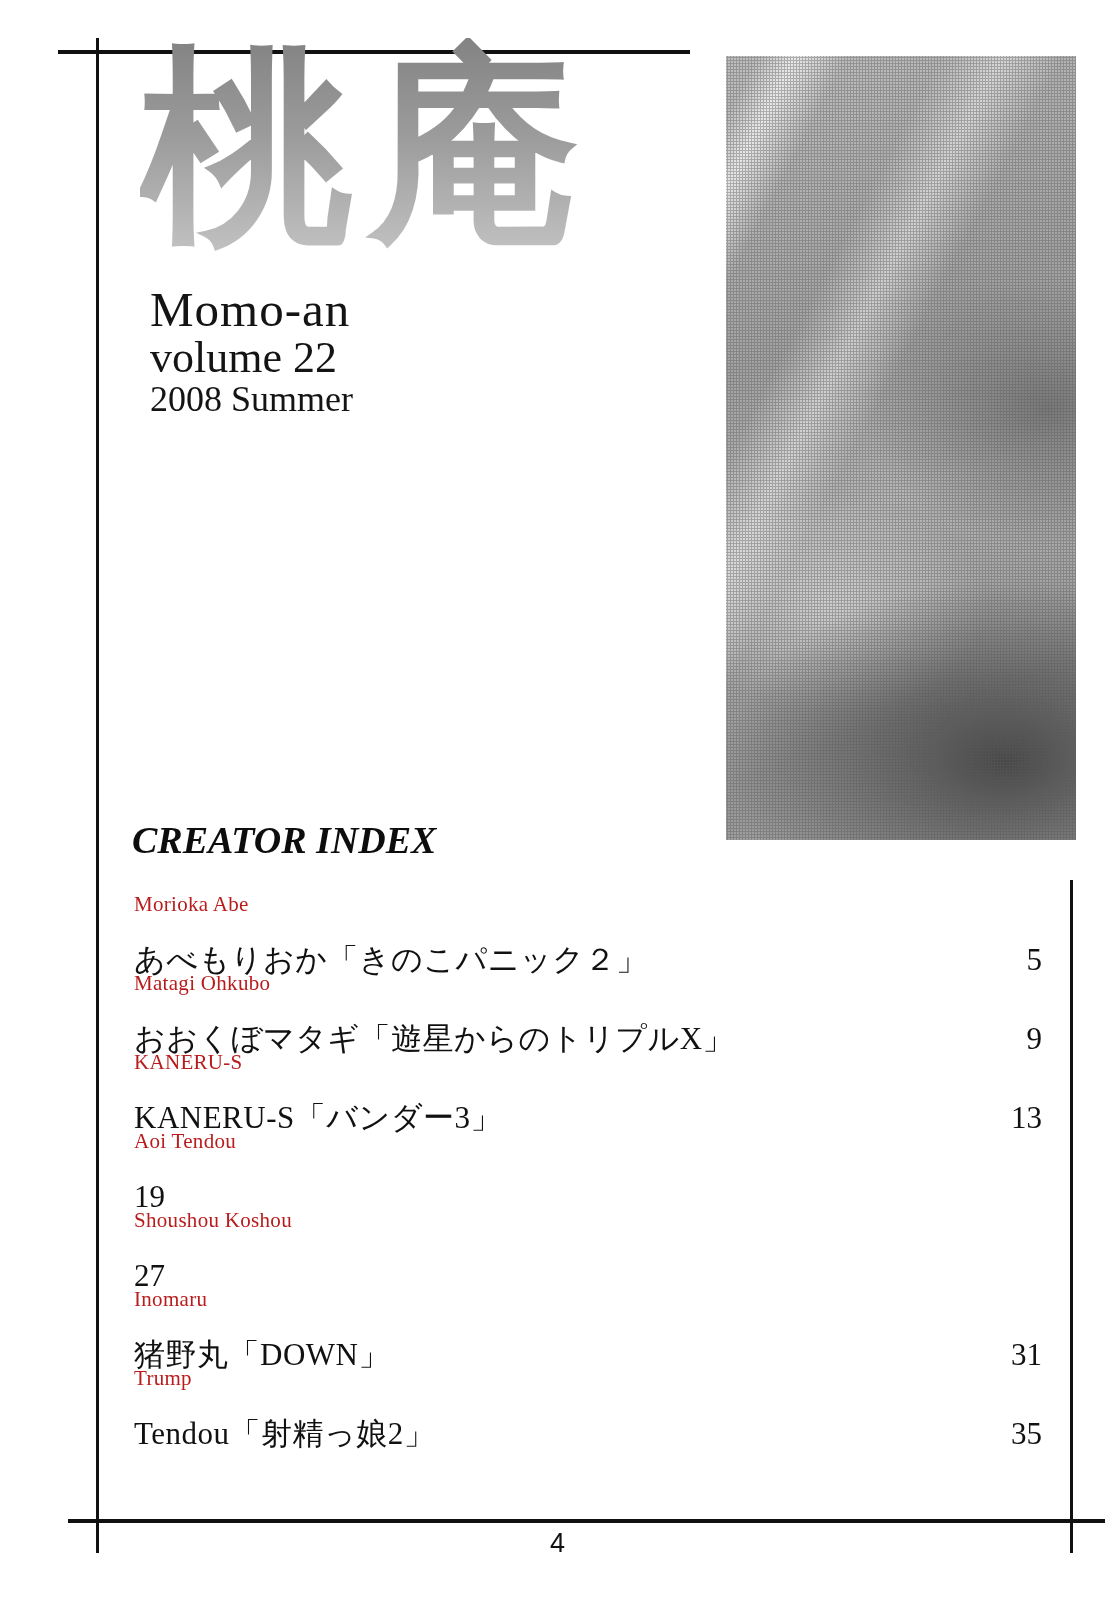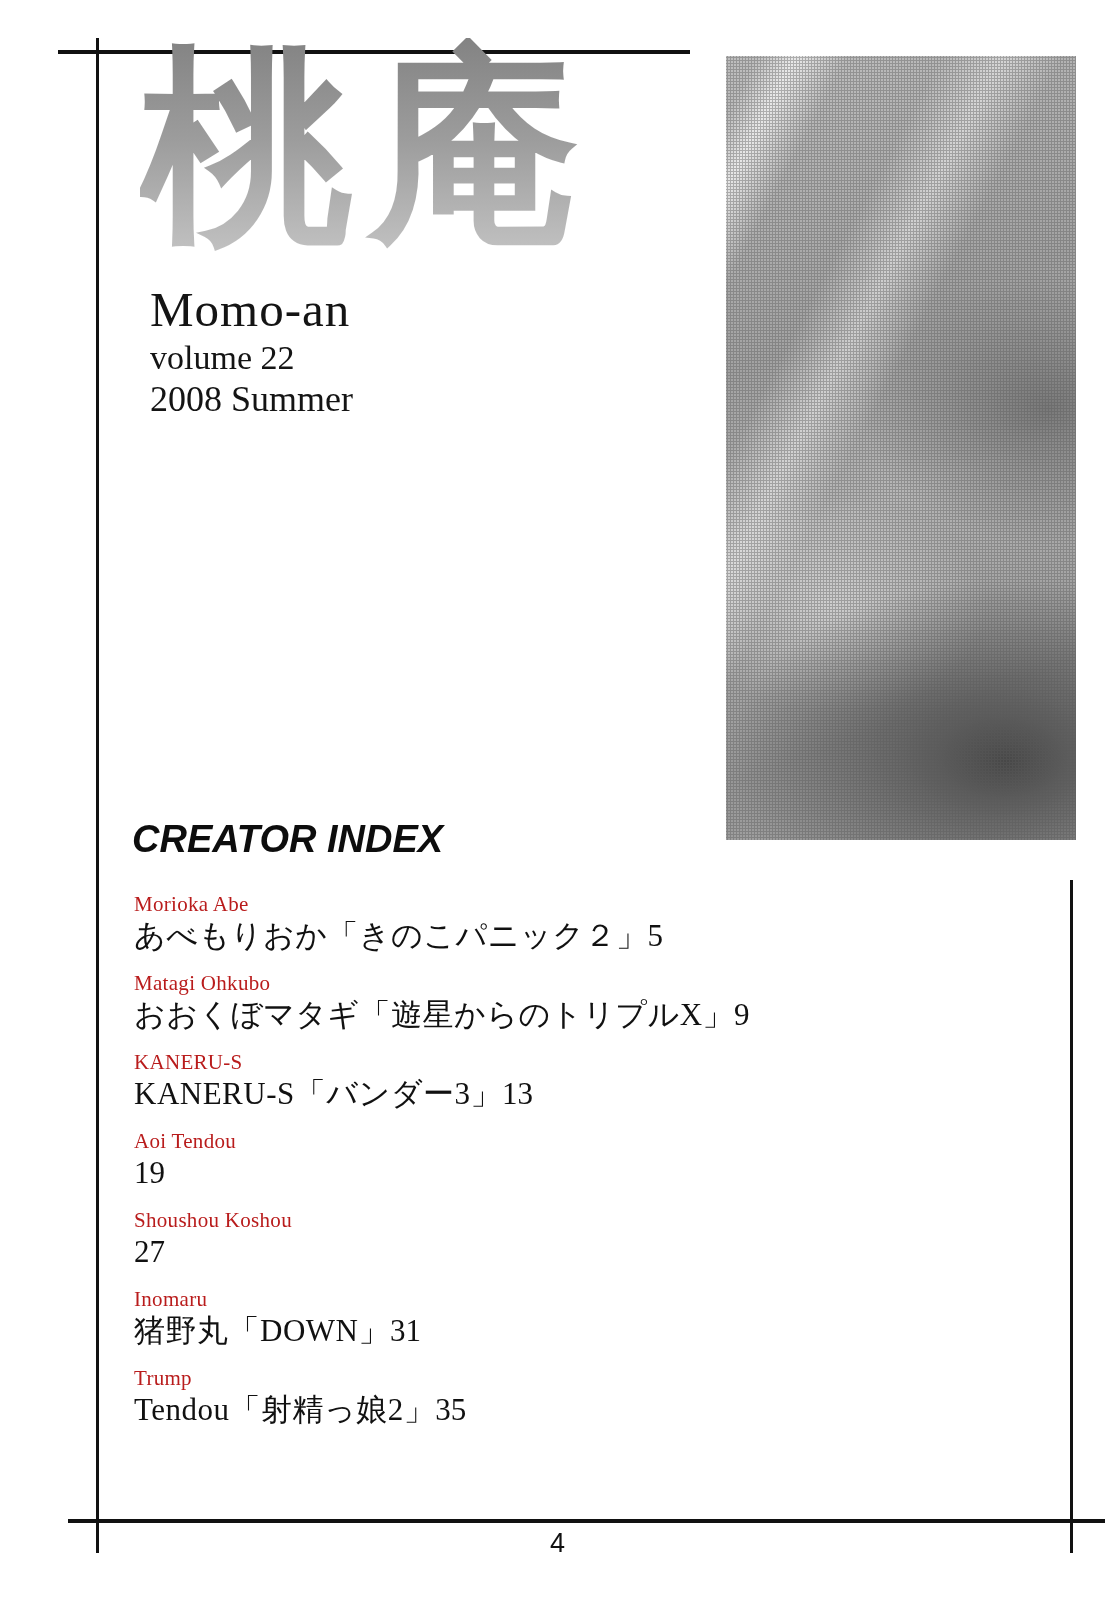--- a/index.html
+++ b/index.html
@@ -48,21 +48,21 @@
       color: transparent;
     }
   }
   .title-sub {
     position: absolute;
     left: 150px;
     top: 282px;
     width: 470px;
   }
   .title-romaji { font-size: 49px; line-height: 56px; letter-spacing: 1px; }
-  .title-volume { font-size: 34px; line-height: 40px; }
+  .title-volume { font-size: 44px; line-height: 40px; }
   .title-season { font-size: 36px; line-height: 42px; }
 
   
   .illustration {
     position: absolute;
     left: 726px;
     top: 56px;
     width: 350px;
     height: 784px;
     background-color: #b4b4b4;
@@ -76,21 +76,21 @@
       radial-gradient(ellipse 260px 180px at 30% 70%, rgba(255,255,255,0.5), transparent 60%),
       linear-gradient(160deg, #c9c9c9 0%, #a9a9a9 35%, #c0c0c0 55%, #9e9e9e 80%, #b5b5b5 100%);
     background-size: 3px 3px, 100% 100%, 100% 100%, 100% 100%, 100% 100%, 100% 100%;
   }
 
   
   .creator-heading {
     position: absolute;
     left: 132px;
     top: 818px;
-    font-family: Liberation Sans, sans-serif;
+    font-family: Liberation Serif, serif;
     font-weight: 900;
     font-style: italic;
     font-size: 38px;
     letter-spacing: 0px;
     color: #0d0d0d;
     white-space: nowrap;
   }
   .entries {
     position: absolute;
     left: 134px;
@@ -99,21 +99,23 @@
   }
   .entry { height: 79px; }
   .entry-name {
     font-size: 21px;
     line-height: 23px;
     letter-spacing: 0.3px;
     color: #b91c1c;
   }
   .entry-row {
     display: flex;
+    justify-content: space-between;
     align-items: baseline;
+    margin-top: 24px;
   }
   .entry-title {
     font-size: 31px;
     line-height: 40px;
     letter-spacing: 0.5px;
     color: #111;
     white-space: nowrap;
   }
   .entry-page {
     font-size: 31px;

